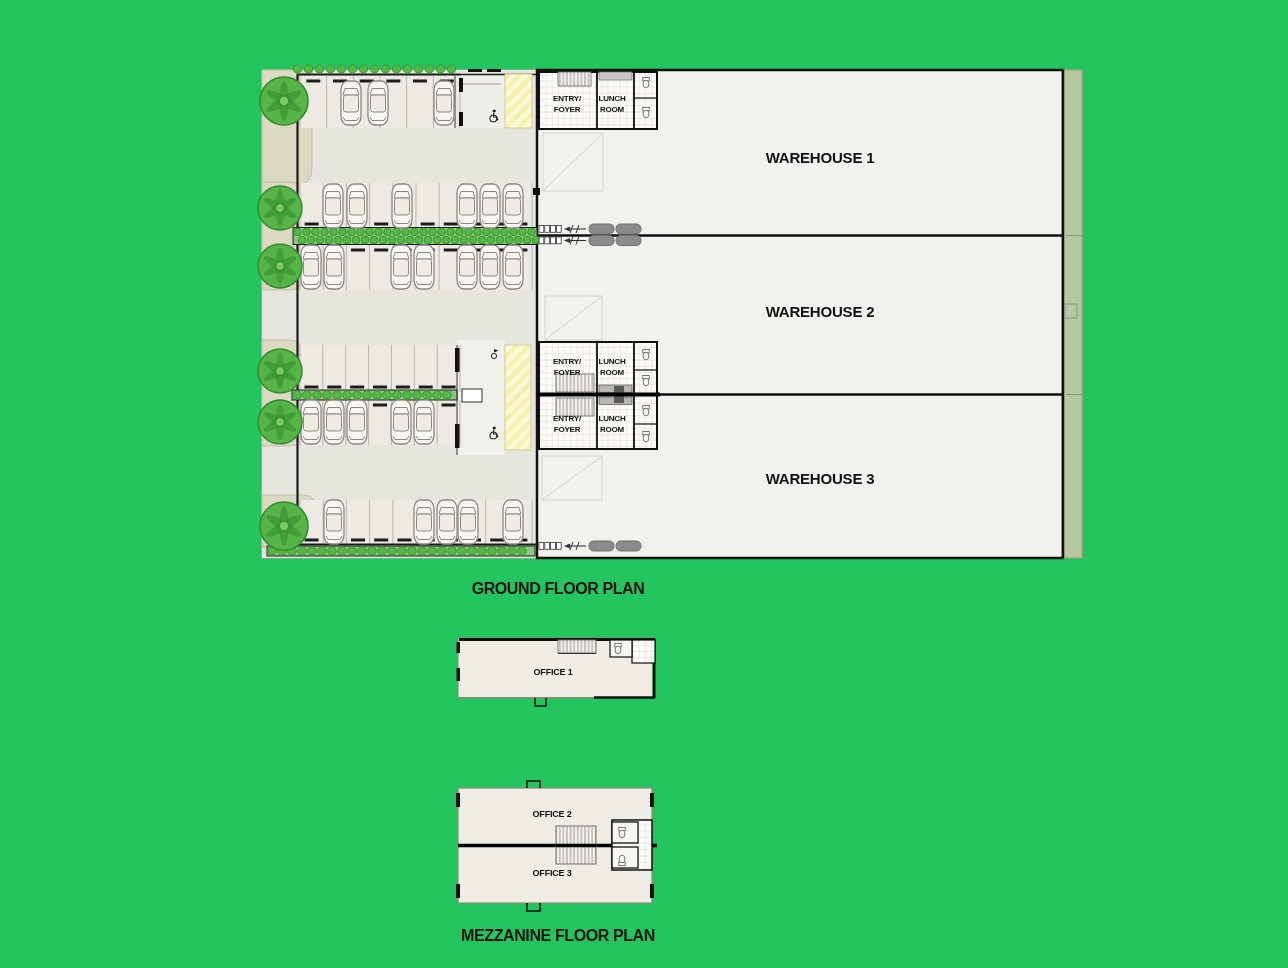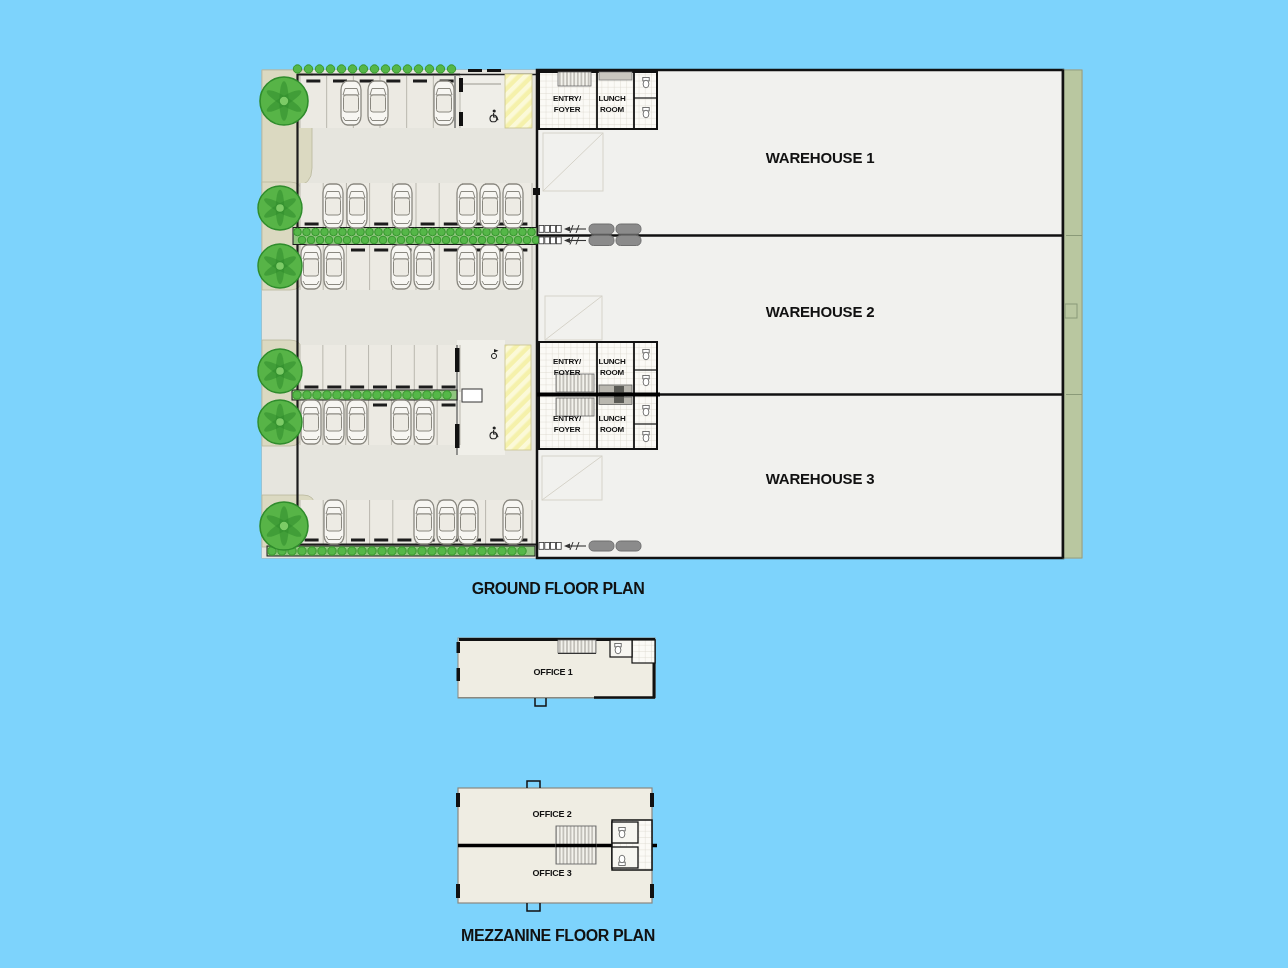--- a/index.html
+++ b/index.html
@@ -1,16 +1,16 @@
 <!DOCTYPE html>
 <html><head>
 <meta charset="utf-8">
 <style>
   html,body{margin:0;padding:0;background:#fff;}
-  #stage{position:relative;width:1288px;height:968px;background:#7dd3fc;overflow:hidden;}
+  #stage{position:relative;width:1288px;height:968px;background:#22c55e;overflow:hidden;}
   svg{position:absolute;left:0;top:0;}
   text{font-family:"Liberation Sans", sans-serif;font-weight:700;fill:#111;}
   .t8{font-size:8px;letter-spacing:-0.2px;}
   .t9{font-size:9px;letter-spacing:-0.2px;}
   .t15{font-size:15px;letter-spacing:-0.2px;}
   .t16{font-size:16px;letter-spacing:-0.4px;}
 </style>
 </head>
 <body>
 

